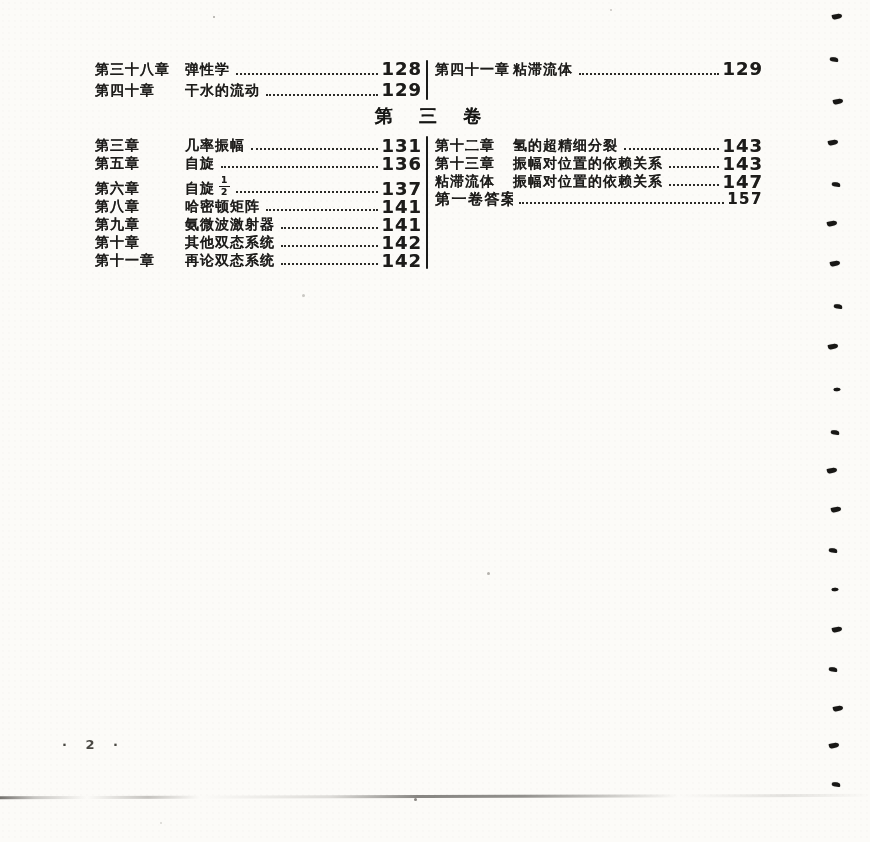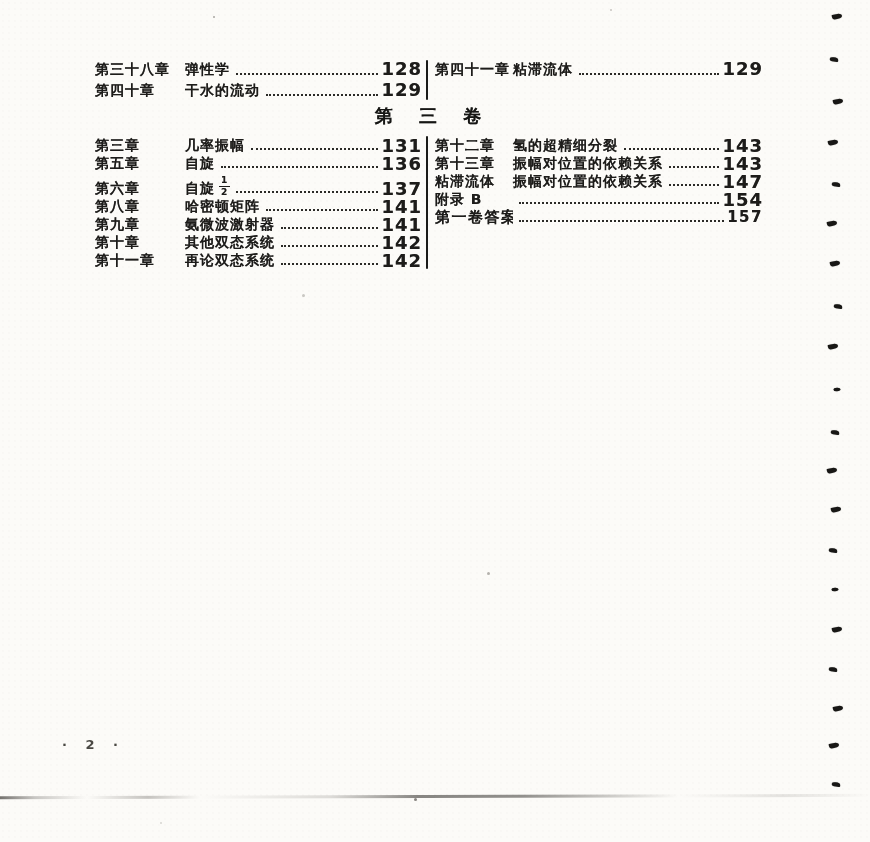--- a/index.html
+++ b/index.html
@@ -195,25 +195,20 @@
           <span class="chapter">第十三章</span>
           <span class="title">振幅对位置的依赖关系</span>
           <span class="dots"></span>
           <span class="pagenum">143</span>
         </div>
         <div class="toc-row">
           <span class="chapter">粘滞流体</span>
           <span class="title">振幅对位置的依赖关系</span>
           <span class="dots"></span>
           <span class="pagenum">147</span>
-        </div>
-        <div class="toc-row">
-          <span class="chapter">附录 B</span>
-          <span class="dots"></span>
-          <span class="pagenum">154</span>
         </div>
         <div class="toc-row bold-row">
           <span class="chapter">第一卷答案</span>
           <span class="dots"></span>
           <span class="pagenum">157</span>
         </div>
       </div>
   </section>
 
   <div class="footer-pagenum">· 2 ·</div>

